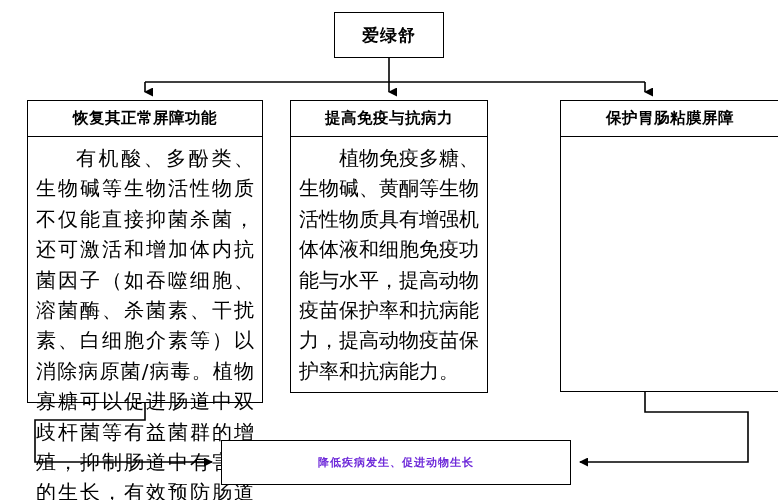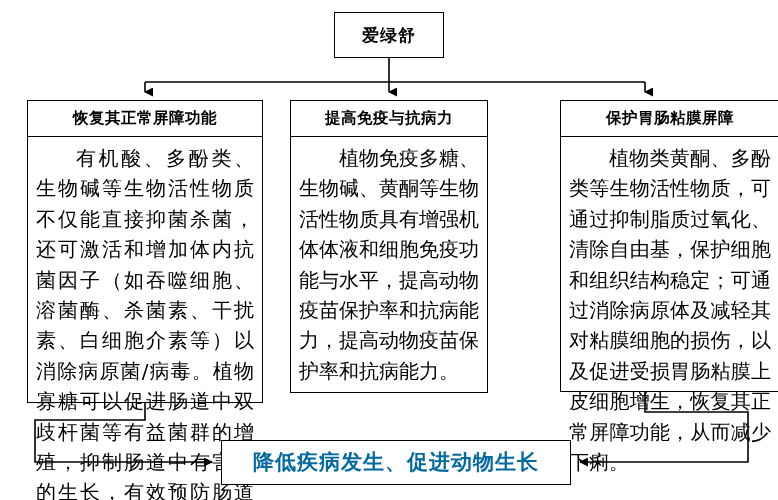--- a/index.html
+++ b/index.html
@@ -97,24 +97,24 @@
   #outcome-box {
     left: 221px;
     top: 440px;
     width: 350px;
     height: 45px;
     display: flex;
     align-items: center;
     justify-content: center;
   }
   #outcome-box .outcome-title {
-    font-size: 21px;
+    font-size: 11px;
     font-weight: bold;
     letter-spacing: 1px;
-    color: #0369a1;
+    color: #6d28d9;
     line-height: 1;
     font-family: Liberation Serif, serif;
   }
 </style>
 </head>
 <body>
 
 <div id="canvas">
 
   <svg class="connectors" viewBox="0 0 778 500" xmlns="http://www.w3.org/2000/svg">
@@ -151,20 +151,19 @@
     <div class="pillar-body">有机酸、多酚类、生物碱等生物活性物质不仅能直接抑菌杀菌，还可激活和增加体内抗菌因子（如吞噬细胞、溶菌酶、杀菌素、干扰素、白细胞介素等）以消除病原菌/病毒。植物寡糖可以促进肠道中双歧杆菌等有益菌群的增殖，抑制肠道中有害菌的生长，有效预防肠道疾病的发生。</div>
   </div>
 
   <div class="box pillar" id="pillar-2">
     <div class="pillar-header">提高免疫与抗病力</div>
     <div class="pillar-body">植物免疫多糖、生物碱、黄酮等生物活性物质具有增强机体体液和细胞免疫功能与水平，提高动物疫苗保护率和抗病能力，提高动物疫苗保护率和抗病能力。</div>
   </div>
 
   <div class="box pillar" id="pillar-3">
     <div class="pillar-header">保护胃肠粘膜屏障</div>
-    <div class="pillar-body">植物类黄酮、多酚类等生物活性物质，可通过抑制脂质过氧化、清除自由基，保护细胞和组织结构稳定；可通过消除病原体及减轻其对粘膜细胞的损伤，以及促进受损胃肠粘膜上皮细胞增生，恢复其正常屏障功能，从而减少下痢。</div>
   </div>
 
   <div class="box" id="outcome-box">
     <span class="outcome-title">降低疾病发生、促进动物生长</span>
   </div>
 
 </div>
 
 </body></html>

